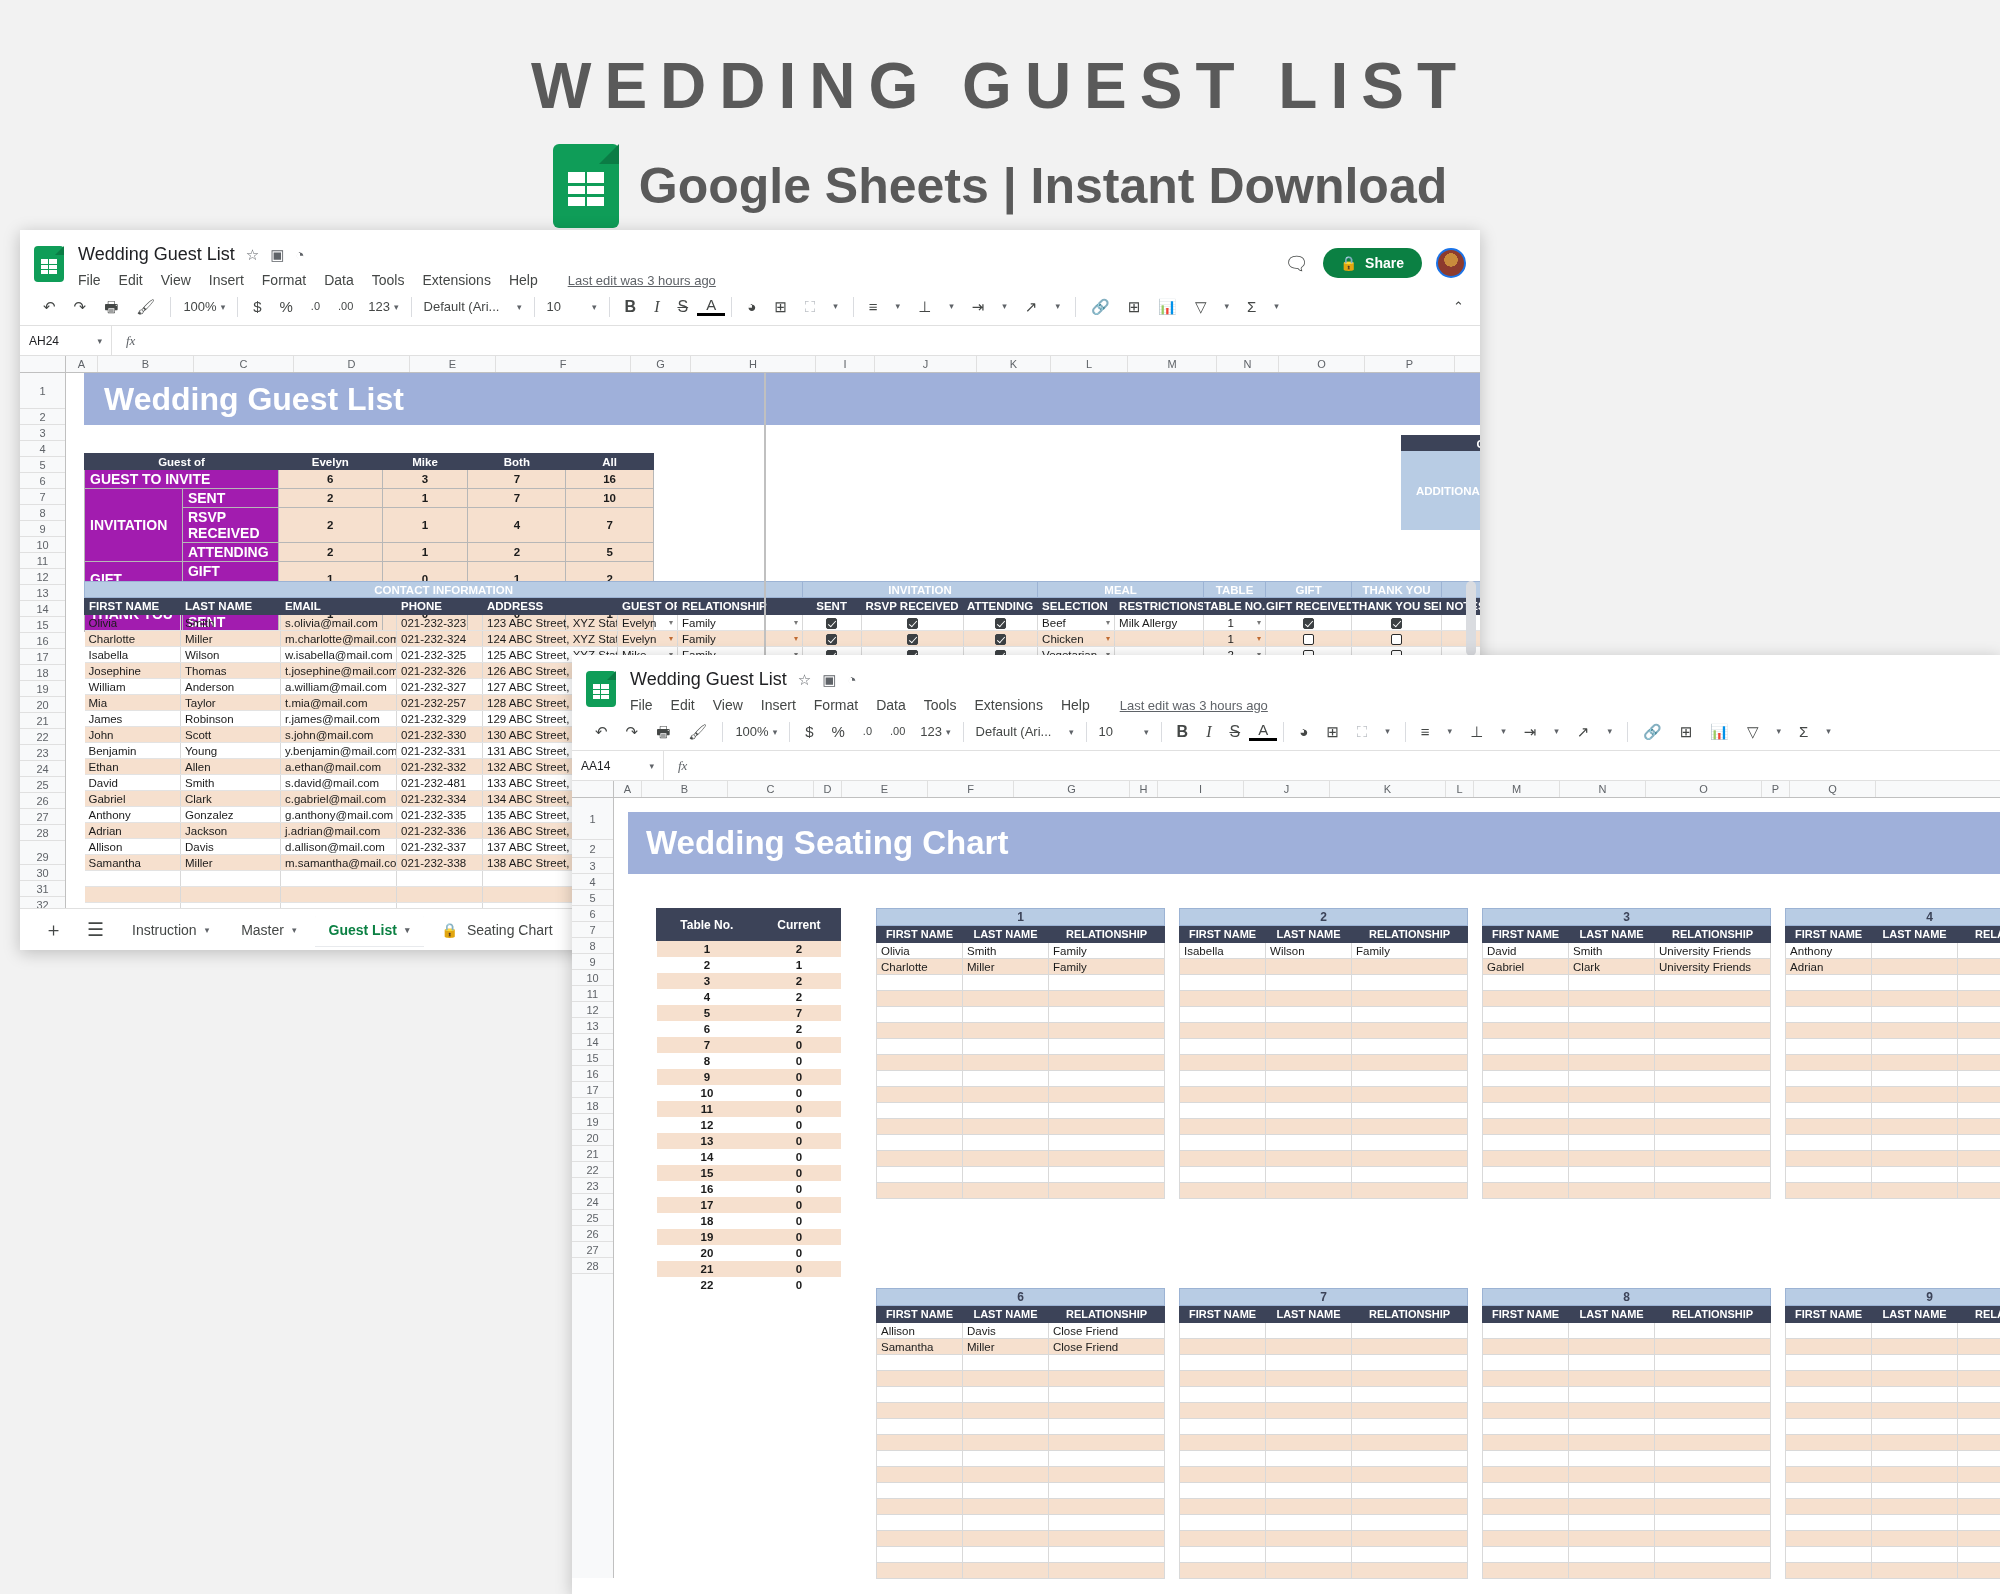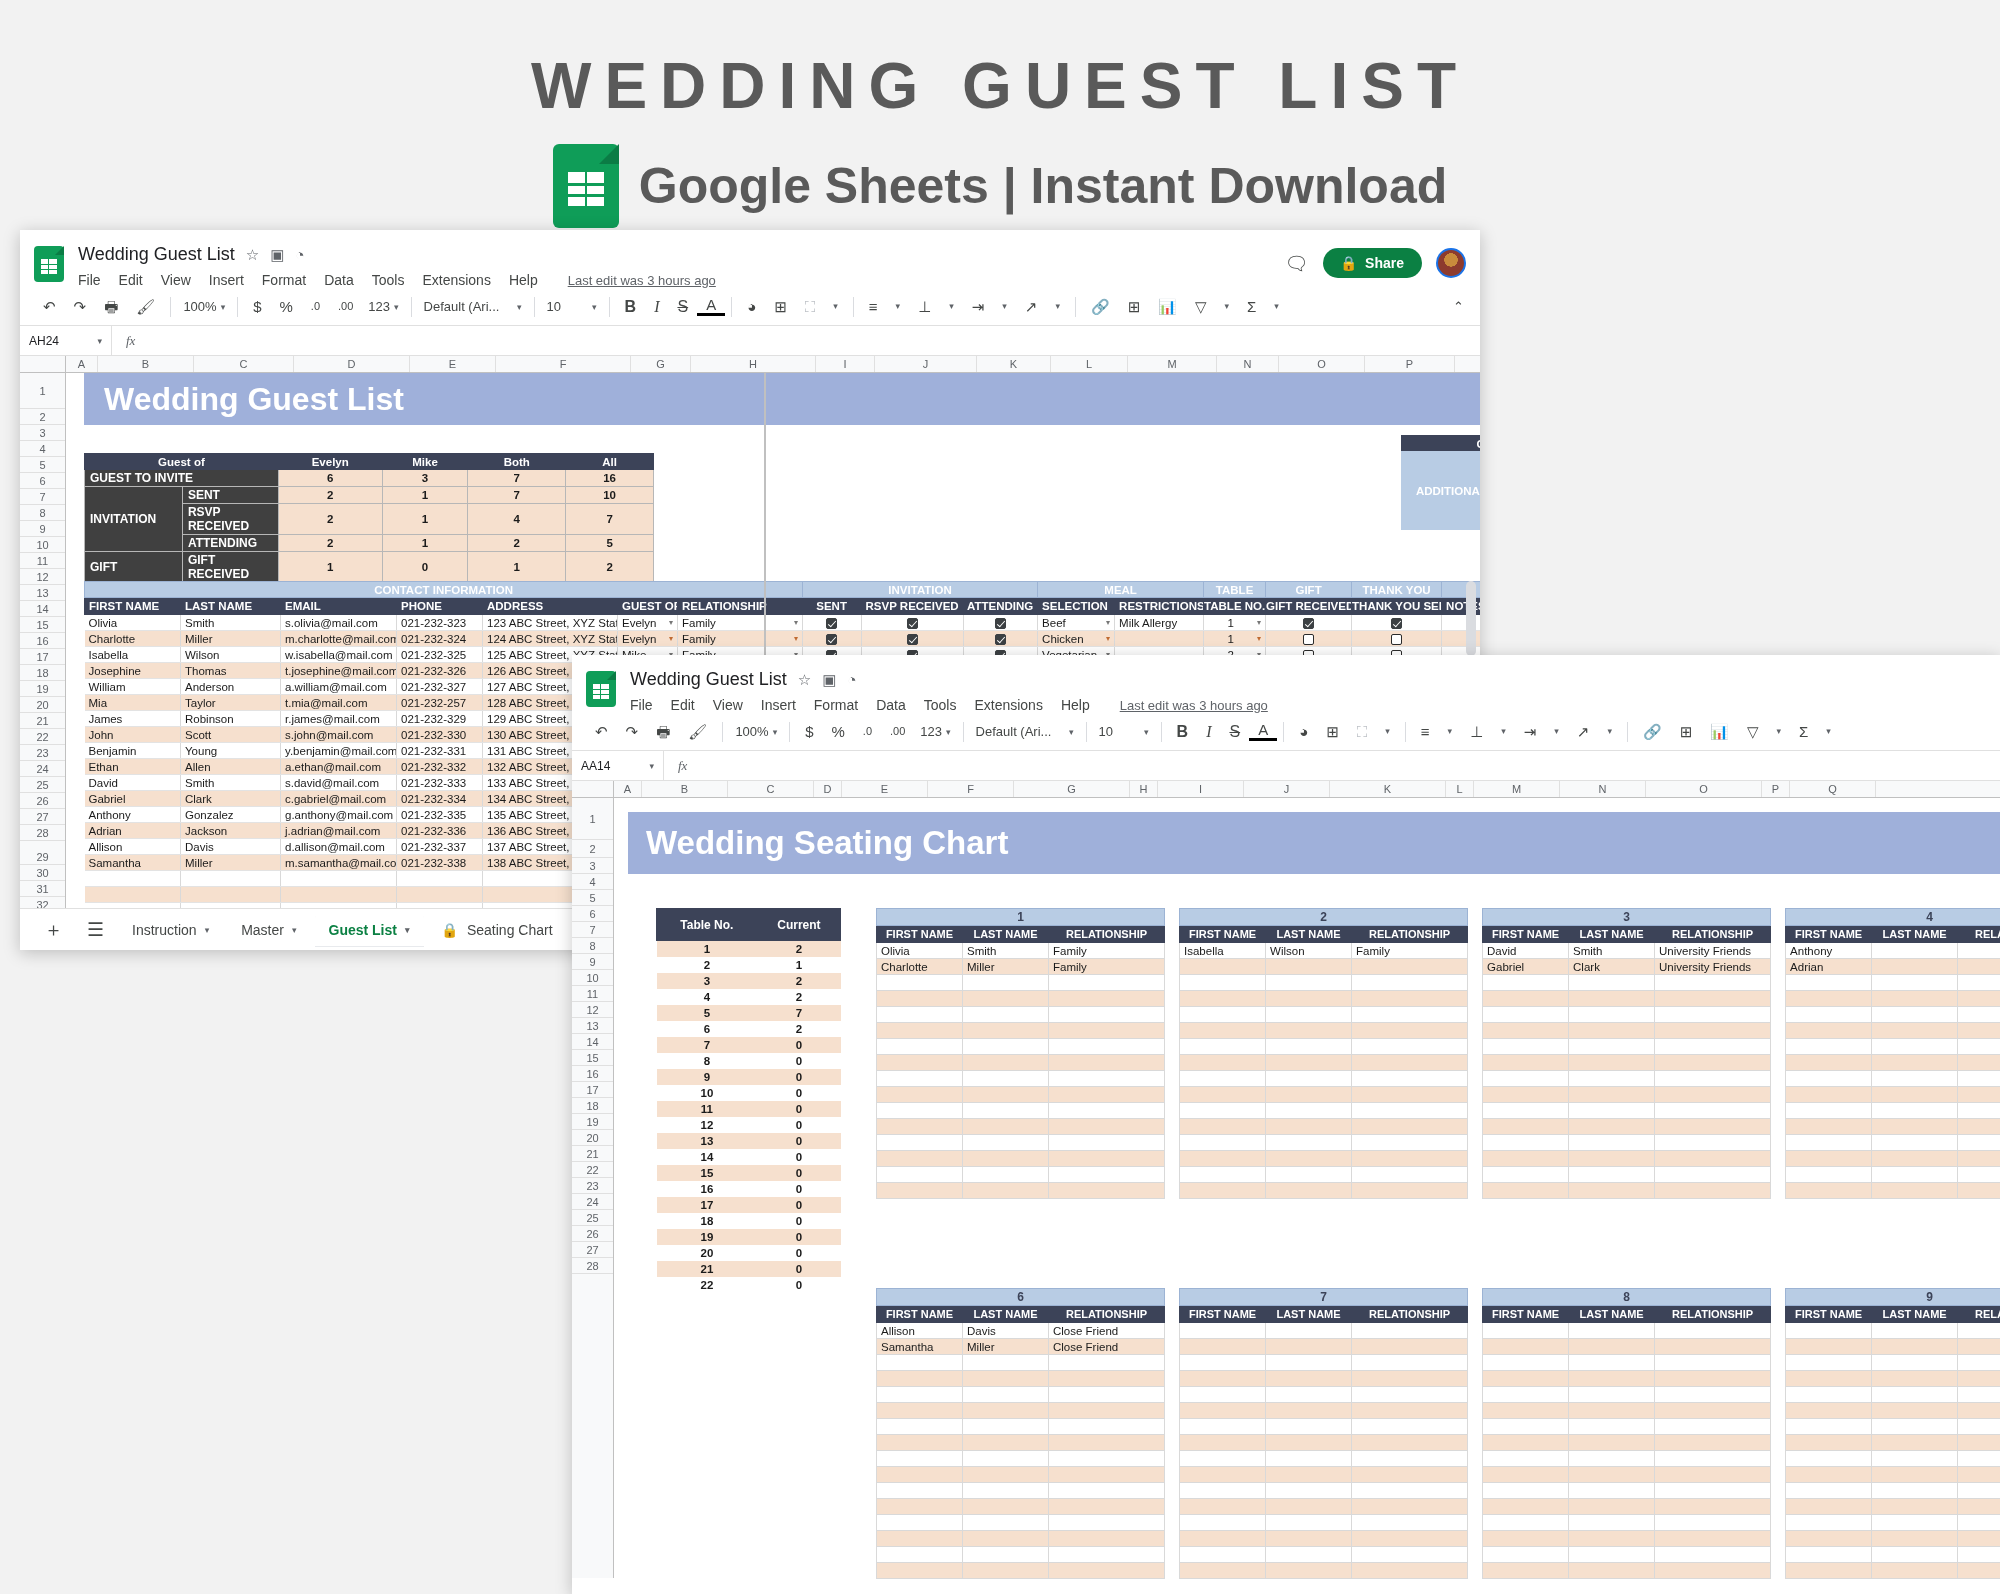--- a/index.html
+++ b/index.html
@@ -137,21 +137,21 @@
     background:#9fb0da; color:#fff; font-size:32px; font-weight:bold;
     display:flex; align-items:center; padding-left:20px;
   }
 
   .sumtbl { border-collapse:collapse; font-size:11.5px; }
   .sumtbl th {
     background:#3c4358; color:#fff; font-weight:bold; font-size:11.5px;
     border:1px solid #3c4358; height:16px; text-align:center;
   }
   .sumtbl td { border:1px solid #b7b7b7; height:16px; }
-  .sumtbl td.lbl { background:#404040; color:#fff; font-weight:bold; padding-left:5px; font-size:12px; }
+  .sumtbl td.lbl { background:#a21caf; color:#fff; font-weight:bold; padding-left:5px; font-size:14px; }
   .sumtbl td.num { background:#f6e0ce; text-align:center; font-weight:bold; color:#1b1b1b; }
 
   .gtbl { border-collapse:collapse; font-size:11.5px; table-layout:fixed; }
   .gtbl .grp {
     background:#b8cce4; color:#fff; font-weight:bold; font-size:11.5px;
     text-align:center; height:16px; border:1px solid #9cb3d4;
   }
   .gtbl .hd {
     background:#3c4358; color:#fff; font-weight:bold; font-size:11.5px;
     height:17px; border:1px solid #3c4358; padding-left:4px; text-align:left;
@@ -903,21 +903,21 @@
                   </div>
                 </td>
                 <td class="cell ctr"><span class="cb"></span></td>
                 <td class="cell ctr"><span class="cb"></span></td>
                 <td class="cell"></td>
               </tr>
               <tr>
                 <td class="cell">David</td>
                 <td class="cell">Smith</td>
                 <td class="cell">s.david@mail.com</td>
-                <td class="cell">021-232-333</td>
+                <td class="cell">021-232-481</td>
                 <td class="cell">133 ABC Street, XYZ State, 1(</td>
                 <td class="cell">
                   <div class="dd">
                     <span class="cv"></span>
                     <span class="ar">▾</span>
                   </div>
                 </td>
                 <td class="cell">
                   <div class="dd">
                     <span class="cv"></span>

